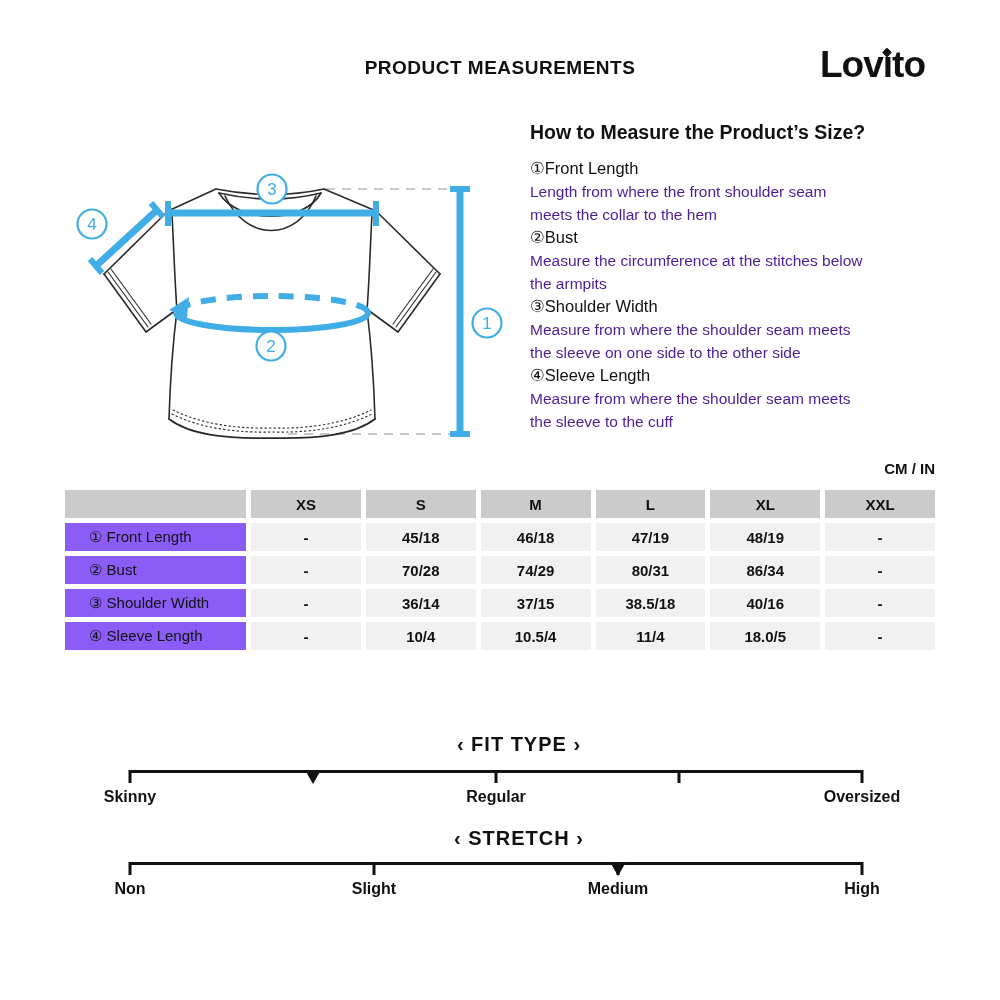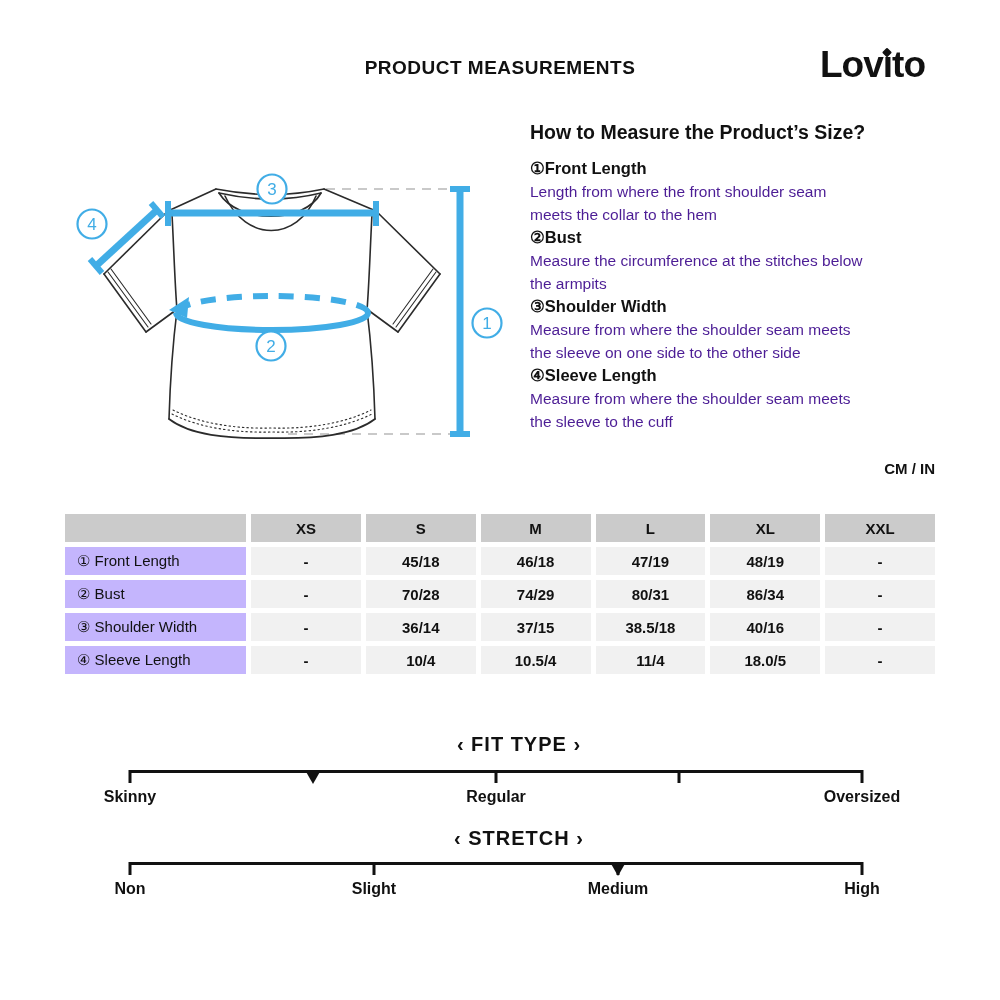--- a/index.html
+++ b/index.html
@@ -11,30 +11,30 @@
   .logo { position:absolute; top:44px; right:75px; font-size:37px; font-weight:800; letter-spacing:-1px; }
   .logo-i { position:relative; display:inline-block; }
   .logo-dot { position:absolute; left:50%; top:5px; width:7px; height:7px; background:#111;
               transform:translateX(-50%) rotate(45deg); border-radius:1px; }
 
   .diagram { position:absolute; left:60px; top:150px; width:460px; height:320px; }
   .diagram text { font-family:"Liberation Sans", sans-serif; font-size:17px; font-weight:500; fill:#41ade6; }
 
   .guide { position:absolute; left:530px; top:121px; width:400px; }
   .guide-title { font-size:19.5px; font-weight:700; margin-bottom:13px; }
-  .g-label { font-size:16.5px; font-weight:700; line-height:23px; }
+  .g-label { font-size:16.5px; font-weight:400; line-height:23px; }
   .g-line  { font-size:15.5px; font-weight:400; line-height:23px; color:#4c1d95; }
 
   .unit { position:absolute; top:460px; right:65px; font-size:15px; font-weight:700; }
 
   .size-table { position:absolute; left:65px; top:490px; width:870px;
-                display:grid; grid-template-columns:181px repeat(6,1fr); gap:5px;margin-top:24px; }
+                display:grid; grid-template-columns:181px repeat(6,1fr); gap:5px; }
   .cell { height:28px; display:flex; align-items:center; justify-content:center; font-size:15px; }
   .th   { background:#cbcbcb; font-weight:700; }
-  .rowlabel { background:#c4b5fd; font-weight:400; justify-content:flex-start; padding-left:12px; }
+  .rowlabel { background:#8b5cf6; font-weight:400; justify-content:flex-start; padding-left:24px; }
   .val  { background:#f1f1f1; font-weight:700; }
 
   .disclaimer { position:absolute; top:678px; left:0; width:1000px; text-align:center;
                 font-size:15.5px; font-weight:700; }
 
   .scale-title { position:absolute; left:0; width:1000px; text-align:center;
                  font-size:20px; font-weight:800; letter-spacing:1px;padding-left:38px; }
   .scale-line { position:absolute; left:130px; width:732px; height:3px; background:#111; }
   .tick { position:absolute; top:0; width:3px; height:13px; background:#111; transform:translateX(-50%); }
   .marker { position:absolute; top:0; width:0; height:0; transform:translateX(-50%);

